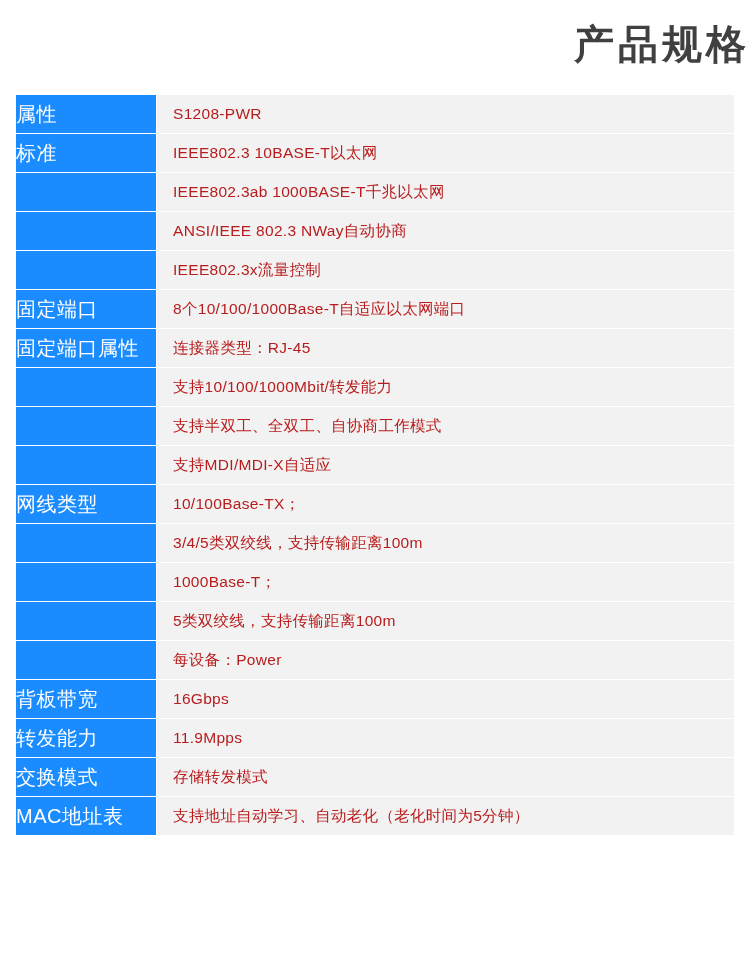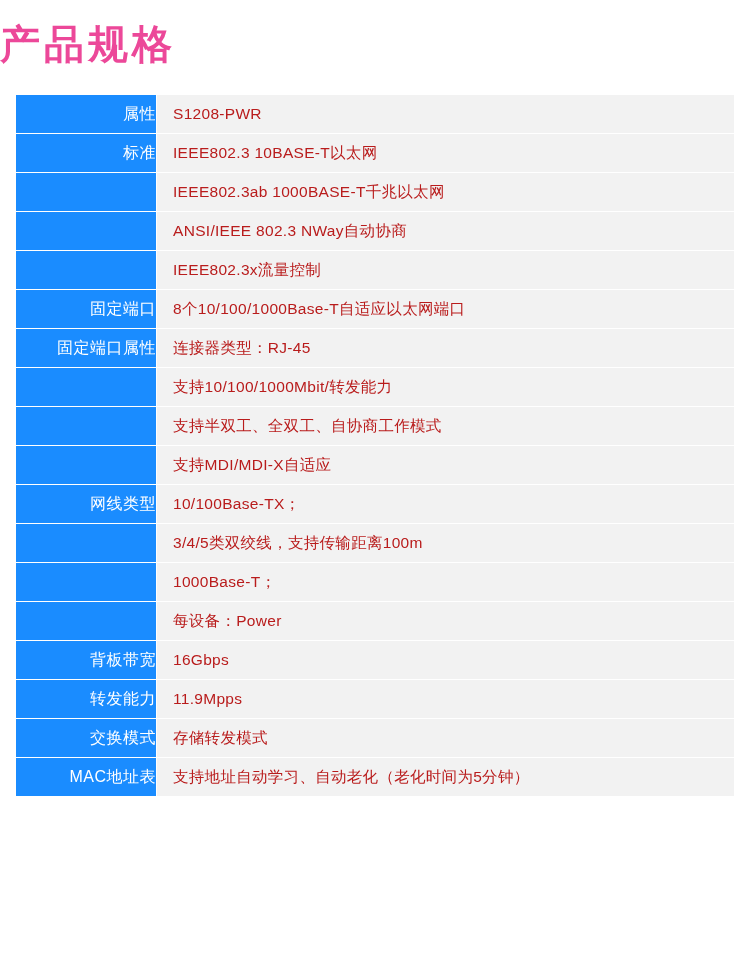--- a/index.html
+++ b/index.html
@@ -13,22 +13,22 @@
     font-family: "Liberation Sans", sans-serif;
     overflow: hidden;
   }
   .page {
     position: relative;
     width: 750px;
     height: 967px;
     background: #ffffff;
   }
   .title {
-    text-align: left;
-    color: #ec4899;
+    text-align: right;
+    color: #404040;
     font-size: 40px;
     font-weight: bold;
     letter-spacing: 4px;
     padding-top: 18px;
     padding-bottom: 10px;
     line-height: 1.3;
   }
   .spec-table {
     width: 720px;
     margin: 14px auto 0 auto;
@@ -40,22 +40,22 @@
   }
   .spec-table td {
     border: 1px solid #ffffff;
     padding: 0;
     vertical-align: middle;
   }
   td.label-cell {
     width: 140px;
     background: #1a8cff;
     color: #ffffff;
-    text-align: right;
-    font-size: 16px;
+    text-align: left;
+    font-size: 20px;
     letter-spacing: 0.5px;
   }
   td.value-cell {
     background: #f2f2f2;
     color: #b91c1c;
     padding-left: 16px;
     font-size: 15.5px;
     letter-spacing: 0.3px;
   }
 </style>
@@ -115,20 +115,24 @@
         <tr>
           <td class="label-cell"></td>
           <td class="value-cell">3/4/5类双绞线，支持传输距离100m</td>
         </tr>
         <tr>
           <td class="label-cell"></td>
           <td class="value-cell">1000Base-T；</td>
         </tr>
         <tr>
           <td class="label-cell"></td>
+          <td class="value-cell">5类双绞线，支持传输距离100m</td>
+        </tr>
+        <tr>
+          <td class="label-cell"></td>
           <td class="value-cell">每设备：Power</td>
         </tr>
         <tr>
           <td class="label-cell">背板带宽</td>
           <td class="value-cell">16Gbps</td>
         </tr>
         <tr>
           <td class="label-cell">转发能力</td>
           <td class="value-cell">11.9Mpps</td>
         </tr>

